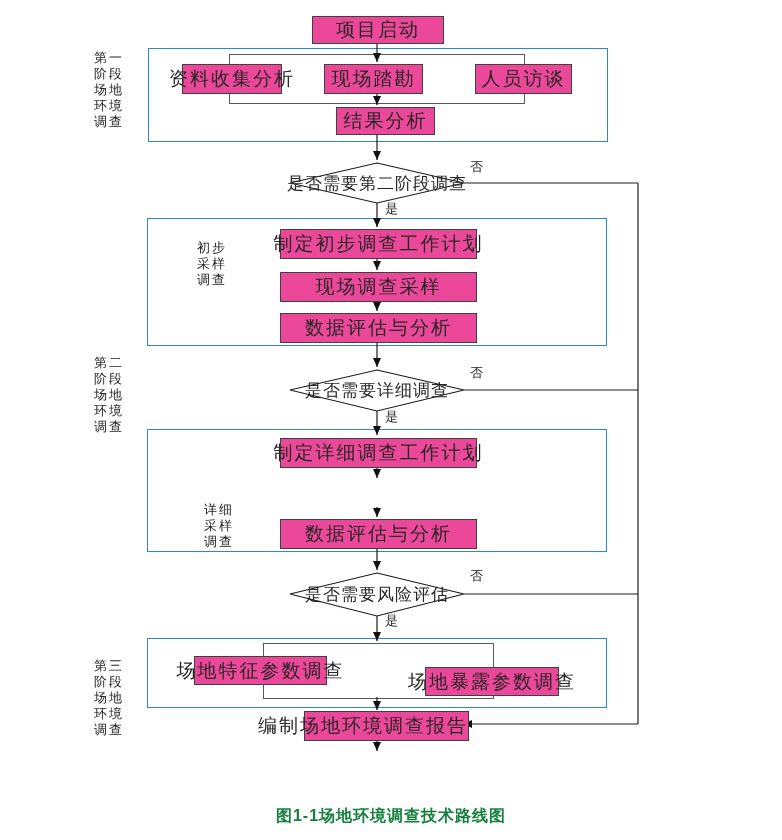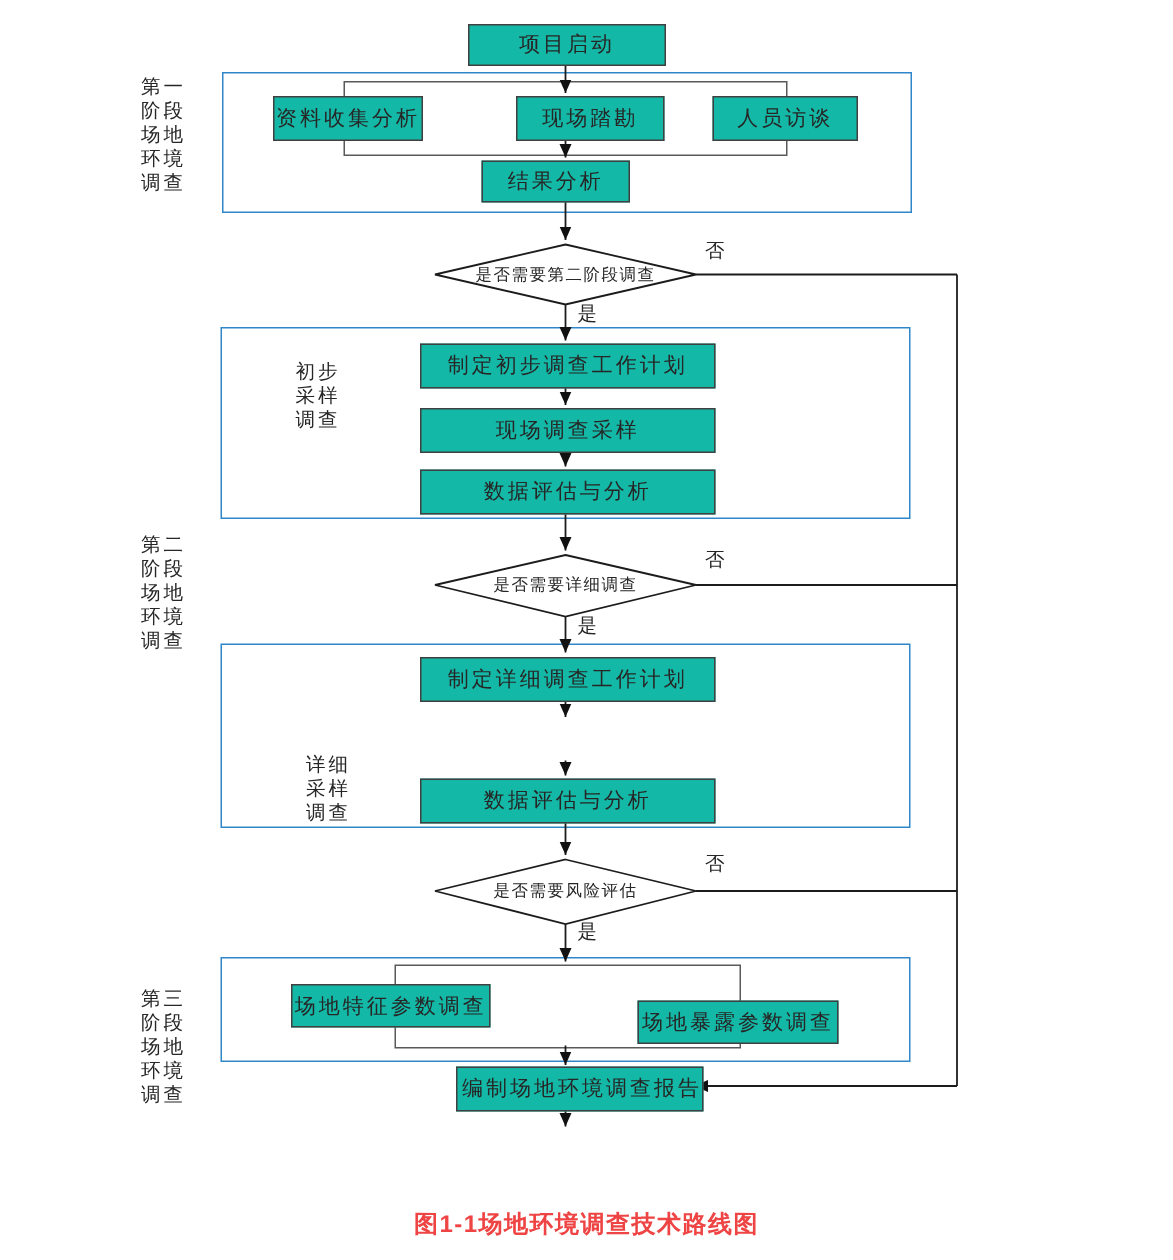--- a/index.html
+++ b/index.html
@@ -8,40 +8,40 @@
     font-family:"Liberation Serif","DejaVu Serif",serif;color:#262626;
   }
   
   .frame{position:absolute;border:1.5px solid #2f86c8;background:transparent;z-index:1;}
   
   .group{position:absolute;border:1.5px solid #595959;background:transparent;z-index:2;}
   
   svg.lines{position:absolute;left:0;top:0;z-index:3;pointer-events:none;}
   
   .node{
-    position:absolute;border:1px solid #404040;background:#14b8a6;z-index:4;
+    position:absolute;border:1px solid #404040;background:#ec4899;z-index:4;
     display:flex;align-items:center;justify-content:center;
-    font-size:14px;letter-spacing:2px;white-space:nowrap;
+    font-size:19px;letter-spacing:2px;white-space:nowrap;
   }
   
   .dtext{
     position:absolute;z-index:5;transform:translate(-50%,-50%);
-    font-size:11px;letter-spacing:1px;white-space:nowrap;
+    font-size:17px;letter-spacing:1px;white-space:nowrap;
   }
   
   .vlabel{
     position:absolute;z-index:4;white-space:pre-line;
     font-size:13px;line-height:16px;letter-spacing:2px;
   }
   
   .branch{position:absolute;z-index:5;font-size:13px;}
   .caption{
     position:absolute;left:0;top:806px;width:100%;text-align:center;z-index:4;
     font-family:"Liberation Sans","DejaVu Sans",sans-serif;
-    font-size:16px;font-weight:600;color:#ef4444;letter-spacing:1px;
+    font-size:16px;font-weight:600;color:#15803d;letter-spacing:1px;
   }
 </style>
 </head>
 <body>
 
 <div class="canvas">
 
   <div class="frame" style="left:148px;top:48px;width:458px;height:92px;"></div>
   <div class="frame" style="left:147px;top:218px;width:458px;height:126px;"></div>
   <div class="frame" style="left:147px;top:429px;width:458px;height:121px;"></div>
@@ -84,27 +84,27 @@
       <polygon points="377,573 464,594 377,616 290,594" fill="#ffffff"></polygon>
     </g>
   </svg>
 
   <div class="node" style="left:312px;top:16px;width:130px;height:26px;">
       <span>项目启动</span>
     </div>
   <div class="node" style="left:182px;top:64px;width:98px;height:28px;">
       <span>资料收集分析</span>
     </div>
-  <div class="node" style="left:344px;top:64px;width:97px;height:28px;align-items:center;">
+  <div class="node" style="left:324px;top:64px;width:97px;height:28px;align-items:center;">
       <span>现场踏勘</span>
     </div>
   <div class="node" style="left:475px;top:64px;width:95px;height:28px;align-items:center;">
       <span>人员访谈</span>
     </div>
-  <div class="node" style="left:321px;top:107px;width:97px;height:26px;">
+  <div class="node" style="left:336px;top:107px;width:97px;height:26px;">
       <span>结果分析</span>
     </div>
 
   <div class="node" style="left:280px;top:229px;width:195px;height:28px;">
       <span>制定初步调查工作计划</span>
     </div>
   <div class="node" style="left:280px;top:272px;width:195px;height:28px;">
       <span>现场调查采样</span>
     </div>
   <div class="node" style="left:280px;top:313px;width:195px;height:28px;">

